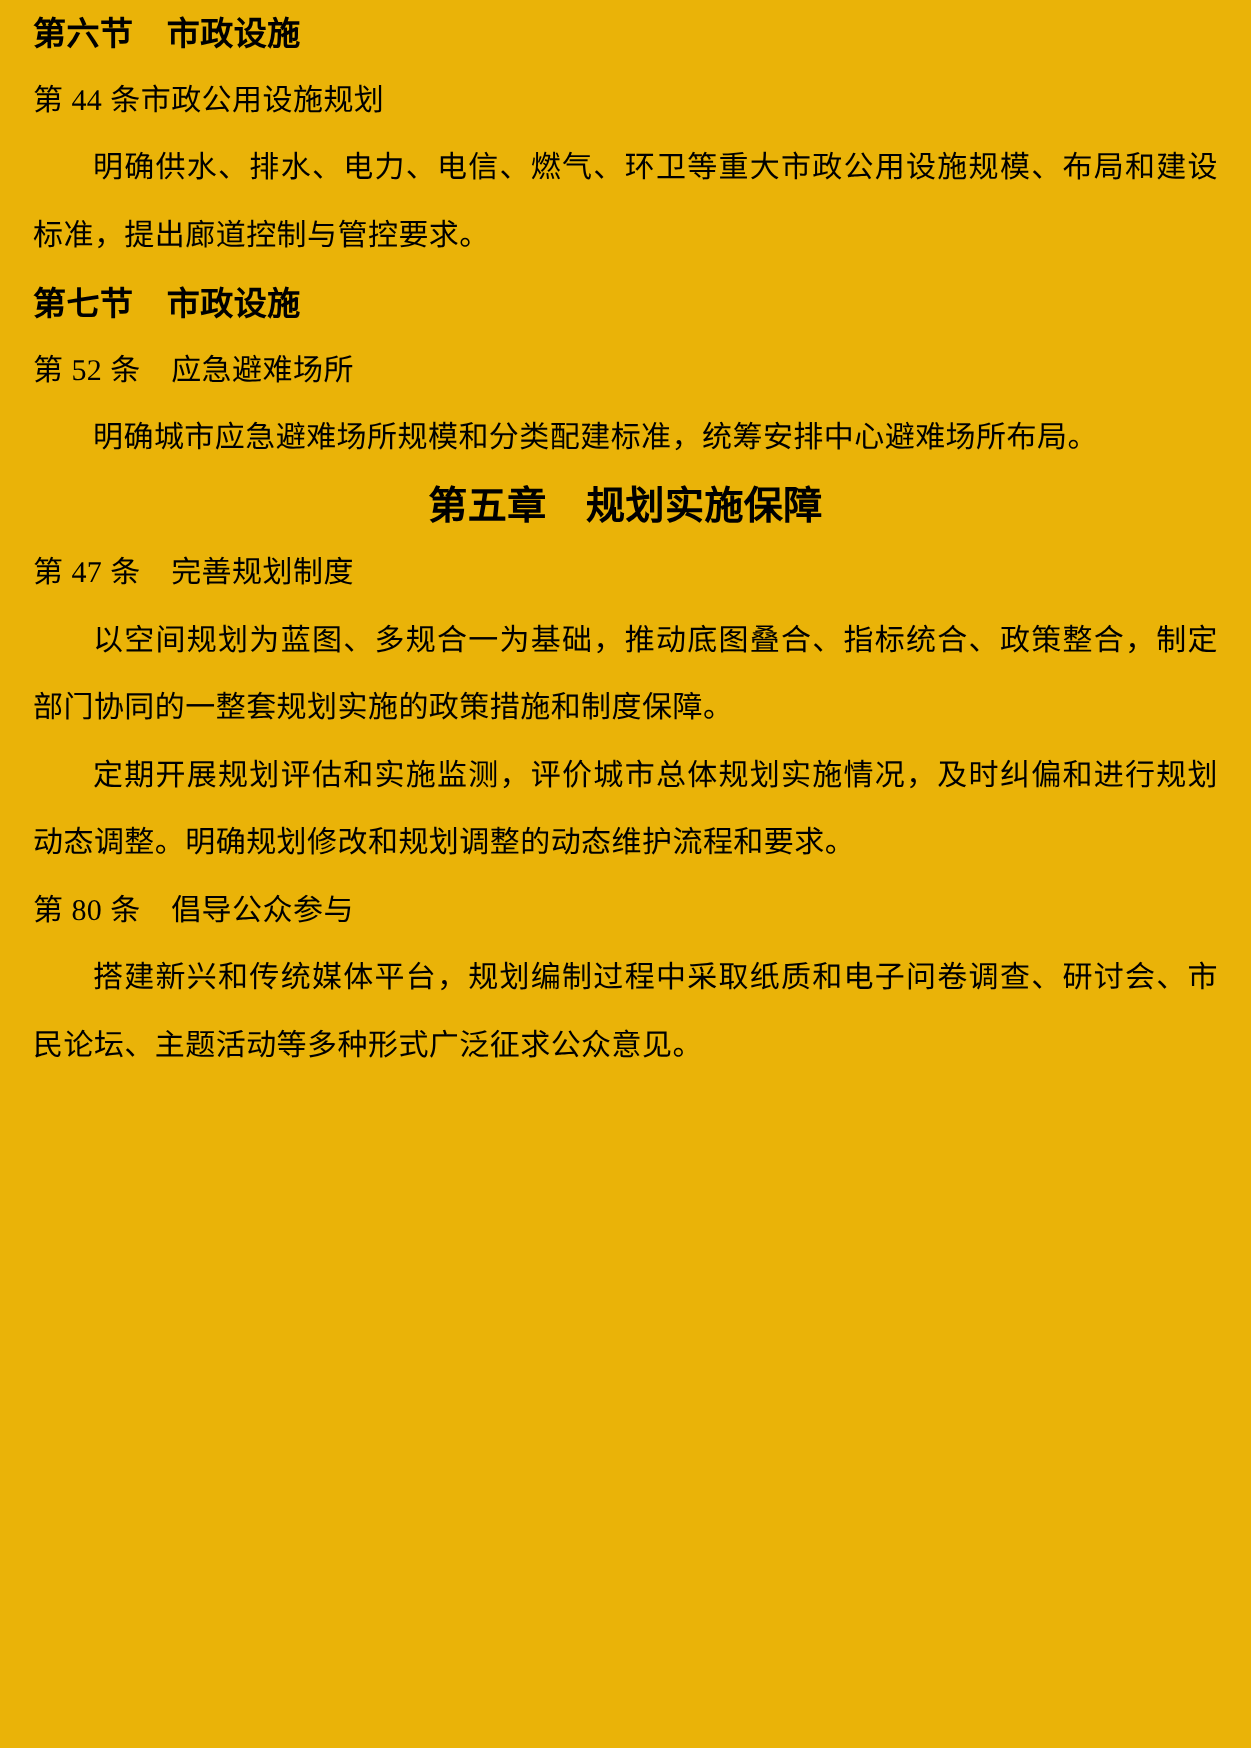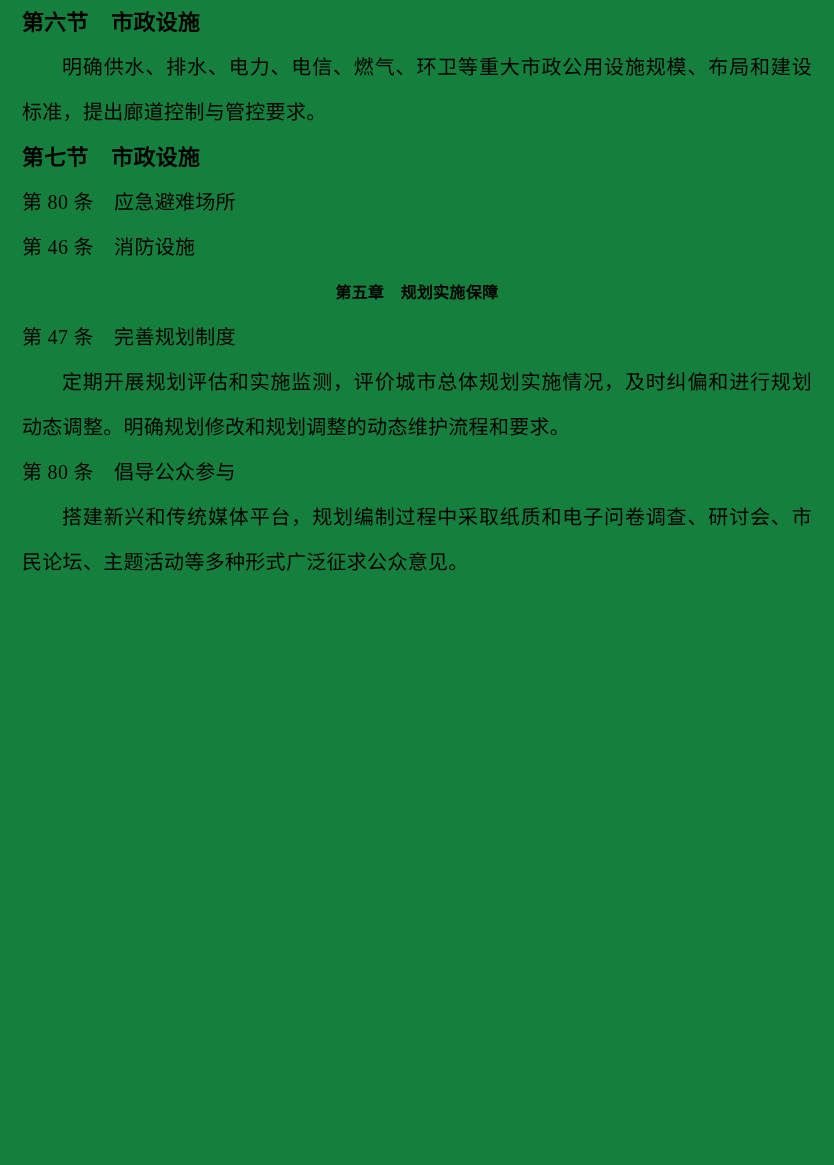--- a/index.html
+++ b/index.html
@@ -11,57 +11,59 @@
     width: 834px;
     min-height: 1165px;
     color: #000000;
     font-family: "Liberation Serif", "DejaVu Serif", serif;
   }
   .page {
     box-sizing: border-box;
     width: 834px;
     min-height: 1165px;
     padding: 0 22px 40px 22px;
-    background: #15803d;
+    background: #eab308;
   }
   .block {
     margin: 0;
     padding: 0;
     font-size: 20px;
     line-height: 45px;
     letter-spacing: 0.3px;
   }
   .section-heading {
     font-family: "Liberation Sans", "DejaVu Sans", sans-serif;
     font-weight: bold;
     font-size: 22px;
     text-align: left;
   }
   .chapter-heading {
     font-family: "Liberation Serif", "DejaVu Serif", serif;
     font-weight: bold;
-    font-size: 16px;
+    font-size: 26px;
     text-align: center;
   }
   .article-line {
     text-align: left;
   }
   .paragraph {
     text-align: justify;
     text-indent: 2em;
     font-family: Liberation Serif, serif;
   }
 </style>
 </head>
 <body>
 
 <div class="page" id="doc-page">
     <div class="block section-heading">第六节　市政设施</div>
+    <div class="block article-line">第 44 条市政公用设施规划</div>
     <p class="block paragraph">明确供水、排水、电力、电信、燃气、环卫等重大市政公用设施规模、布局和建设标准，提出廊道控制与管控要求。</p>
     <div class="block section-heading">第七节　市政设施</div>
-    <div class="block article-line">第 80 条　应急避难场所</div>
-    <div class="block article-line">第 46 条　消防设施</div>
+    <div class="block article-line">第 52 条　应急避难场所</div>
+    <p class="block paragraph">明确城市应急避难场所规模和分类配建标准，统筹安排中心避难场所布局。</p>
     <div class="block chapter-heading">第五章　规划实施保障</div>
     <div class="block article-line">第 47 条　完善规划制度</div>
+    <p class="block paragraph">以空间规划为蓝图、多规合一为基础，推动底图叠合、指标统合、政策整合，制定部门协同的一整套规划实施的政策措施和制度保障。</p>
     <p class="block paragraph">定期开展规划评估和实施监测，评价城市总体规划实施情况，及时纠偏和进行规划动态调整。明确规划修改和规划调整的动态维护流程和要求。</p>
     <div class="block article-line">第 80 条　倡导公众参与</div>
     <p class="block paragraph">搭建新兴和传统媒体平台，规划编制过程中采取纸质和电子问卷调查、研讨会、市民论坛、主题活动等多种形式广泛征求公众意见。</p>
   </div>
 
 </body></html>

